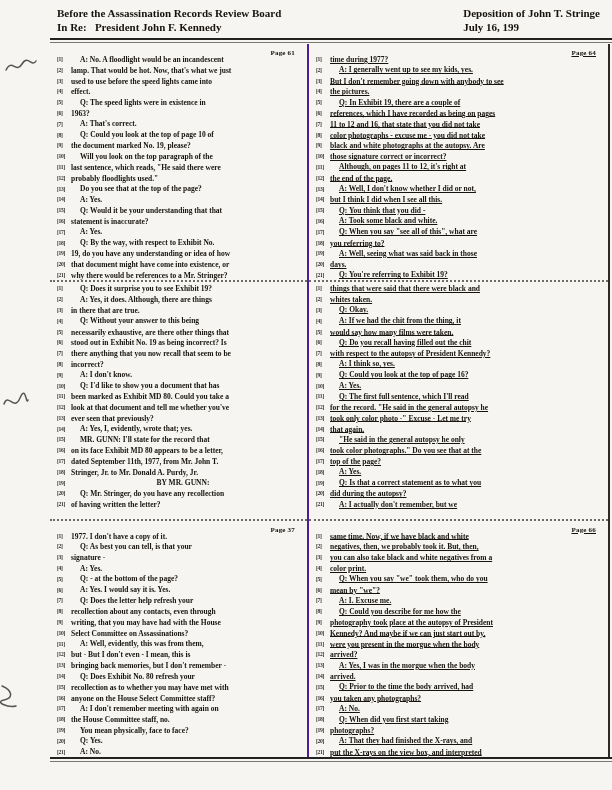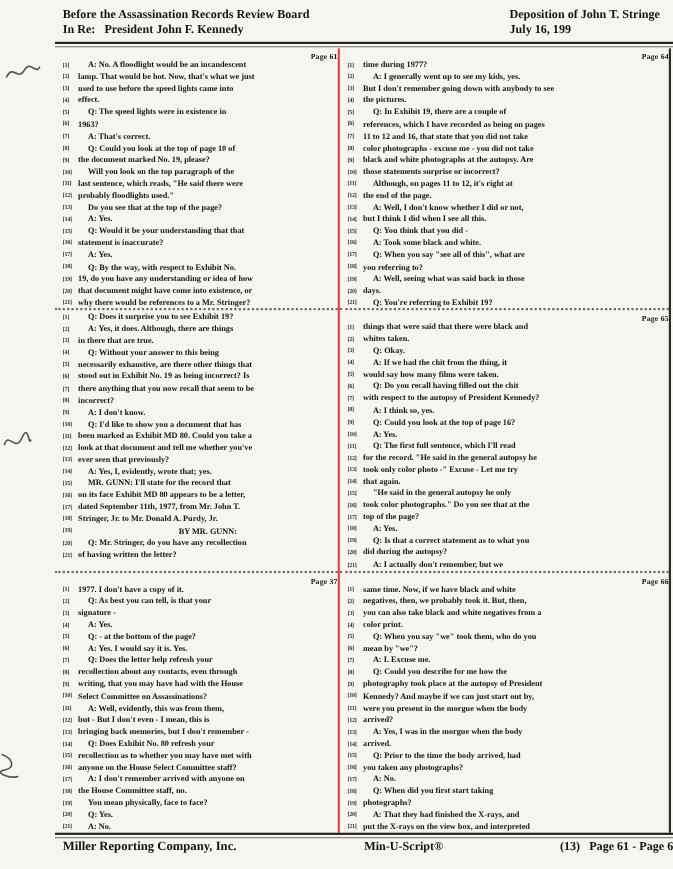--- a/index.html
+++ b/index.html
@@ -36,26 +36,27 @@
 
   
   .content {
     position: absolute; top: 44px; left: 50px; right: 2px; height: 713px;
     display: flex;
   }
   .col { display: flex; flex-direction: column; }
   .col-left  { width: 257px; }
   .col-right {
     flex: 1;
-    border-left: 2px solid #ef4444;
+    border-left: 2px solid #4c1d95;
     border-right: 2px solid #2e2b27;
+    text-decoration: underline;
   }
   .page-block {
     flex: 1 1 0; overflow: hidden;
-    padding: 1px 0 0 7px;
+    padding: 1px 12px 0 7px;
   }
   .page-block.sep { border-top: 2px dotted #6e6a64; }
   .plabel-row { text-align: right; line-height: 9px; height: 9px; }
   .plabel { font-size: 7px; font-weight: bold; letter-spacing: 0.2px; }
 
   .line {
     white-space: nowrap; line-height: 10.3px;
     font-size: 7.5px; font-weight: bold;
   }
   .ln {
@@ -157,54 +158,53 @@
           <div class="line"><span class="ln">[7]</span><span class="lt i1">Q: Does the letter help refresh your</span></div>
           <div class="line"><span class="ln">[8]</span><span class="lt">recollection about any contacts, even through</span></div>
           <div class="line"><span class="ln">[9]</span><span class="lt">writing, that you may have had with the House</span></div>
           <div class="line"><span class="ln">[10]</span><span class="lt">Select Committee on Assassinations?</span></div>
           <div class="line"><span class="ln">[11]</span><span class="lt i1">A: Well, evidently, this was from them,</span></div>
           <div class="line"><span class="ln">[12]</span><span class="lt">but - But I don't even - I mean, this is</span></div>
           <div class="line"><span class="ln">[13]</span><span class="lt">bringing back memories, but I don't remember -</span></div>
           <div class="line"><span class="ln">[14]</span><span class="lt i1">Q: Does Exhibit No. 80 refresh your</span></div>
           <div class="line"><span class="ln">[15]</span><span class="lt">recollection as to whether you may have met with</span></div>
           <div class="line"><span class="ln">[16]</span><span class="lt">anyone on the House Select Committee staff?</span></div>
-          <div class="line"><span class="ln">[17]</span><span class="lt i1">A: I don't remember arrived with anyone on</span></div>
+          <div class="line"><span class="ln">[17]</span><span class="lt i1">A: I don't remember meeting with again on</span></div>
           <div class="line"><span class="ln">[18]</span><span class="lt">the House Committee staff, no.</span></div>
           <div class="line"><span class="ln">[19]</span><span class="lt i1">You mean physically, face to face?</span></div>
           <div class="line"><span class="ln">[20]</span><span class="lt i1">Q: Yes.</span></div>
           <div class="line"><span class="ln">[21]</span><span class="lt i1">A: No.</span></div>
         </div>
       </section>
     <section class="col col-right" id="col-right">
         <div class="page-block">
           <div class="plabel-row"><span class="plabel">Page 64</span></div>
           <div class="line"><span class="ln">[1]</span><span class="lt">time during 1977?</span></div>
           <div class="line"><span class="ln">[2]</span><span class="lt i1">A: I generally went up to see my kids, yes.</span></div>
           <div class="line"><span class="ln">[3]</span><span class="lt">But I don't remember going down with anybody to see</span></div>
           <div class="line"><span class="ln">[4]</span><span class="lt">the pictures.</span></div>
           <div class="line"><span class="ln">[5]</span><span class="lt i1">Q: In Exhibit 19, there are a couple of</span></div>
           <div class="line"><span class="ln">[6]</span><span class="lt">references, which I have recorded as being on pages</span></div>
           <div class="line"><span class="ln">[7]</span><span class="lt">11 to 12 and 16, that state that you did not take</span></div>
           <div class="line"><span class="ln">[8]</span><span class="lt">color photographs - excuse me - you did not take</span></div>
           <div class="line"><span class="ln">[9]</span><span class="lt">black and white photographs at the autopsy. Are</span></div>
-          <div class="line"><span class="ln">[10]</span><span class="lt">those statements surprise or incorrect?</span></div>
+          <div class="line"><span class="ln">[10]</span><span class="lt">those signature correct or incorrect?</span></div>
           <div class="line"><span class="ln">[11]</span><span class="lt i1">Although, on pages 11 to 12, it's right at</span></div>
           <div class="line"><span class="ln">[12]</span><span class="lt">the end of the page.</span></div>
           <div class="line"><span class="ln">[13]</span><span class="lt i1">A: Well, I don't know whether I did or not,</span></div>
           <div class="line"><span class="ln">[14]</span><span class="lt">but I think I did when I see all this.</span></div>
           <div class="line"><span class="ln">[15]</span><span class="lt i1">Q: You think that you did -</span></div>
           <div class="line"><span class="ln">[16]</span><span class="lt i1">A: Took some black and white.</span></div>
           <div class="line"><span class="ln">[17]</span><span class="lt i1">Q: When you say "see all of this", what are</span></div>
           <div class="line"><span class="ln">[18]</span><span class="lt">you referring to?</span></div>
           <div class="line"><span class="ln">[19]</span><span class="lt i1">A: Well, seeing what was said back in those</span></div>
           <div class="line"><span class="ln">[20]</span><span class="lt">days.</span></div>
           <div class="line"><span class="ln">[21]</span><span class="lt i1">Q: You're referring to Exhibit 19?</span></div>
         </div>
         <div class="page-block sep">
-          <div class="plabel-row"><span class="plabel">Page 65</span></div>
           <div class="line"><span class="ln">[1]</span><span class="lt">things that were said that there were black and</span></div>
           <div class="line"><span class="ln">[2]</span><span class="lt">whites taken.</span></div>
           <div class="line"><span class="ln">[3]</span><span class="lt i1">Q: Okay.</span></div>
           <div class="line"><span class="ln">[4]</span><span class="lt i1">A: If we had the chit from the thing, it</span></div>
           <div class="line"><span class="ln">[5]</span><span class="lt">would say how many films were taken.</span></div>
           <div class="line"><span class="ln">[6]</span><span class="lt i1">Q: Do you recall having filled out the chit</span></div>
           <div class="line"><span class="ln">[7]</span><span class="lt">with respect to the autopsy of President Kennedy?</span></div>
           <div class="line"><span class="ln">[8]</span><span class="lt i1">A: I think so, yes.</span></div>
           <div class="line"><span class="ln">[9]</span><span class="lt i1">Q: Could you look at the top of page 16?</span></div>
           <div class="line"><span class="ln">[10]</span><span class="lt i1">A: Yes.</span></div>
@@ -242,25 +242,20 @@
           <div class="line"><span class="ln">[18]</span><span class="lt i1">Q: When did you first start taking</span></div>
           <div class="line"><span class="ln">[19]</span><span class="lt">photographs?</span></div>
           <div class="line"><span class="ln">[20]</span><span class="lt i1">A: That they had finished the X-rays, and</span></div>
           <div class="line"><span class="ln">[21]</span><span class="lt">put the X-rays on the view box, and interpreted</span></div>
         </div>
       </section>
   </main>
 
   <div class="rule-double rule-bot"></div>
 
-  <footer class="ftr">
-    <div class="ftr-left">Miller Reporting Company, Inc.</div>
-    <div class="ftr-center">Min-U-Script®</div>
-    <div class="ftr-right">(13)   Page 61 - Page 6</div>
-  </footer>
 
   <div class="pen" style="left:4px; top:54px;">
     <svg width="34" height="24" viewBox="0 0 34 24">
       <path d="M2 16 C 8 4, 12 20, 18 10 S 28 14, 32 7" fill="none" stroke="#3c3a36" stroke-width="1.5" stroke-linecap="round"></path>
     </svg>
   </div>
   <div class="pen" style="left:2px; top:390px;">
     <svg width="28" height="24" viewBox="0 0 28 24">
       <path d="M2 14 C 6 2, 12 22, 18 8 S 24 16, 26 10" fill="none" stroke="#3c3a36" stroke-width="1.5" stroke-linecap="round"></path>
     </svg>

